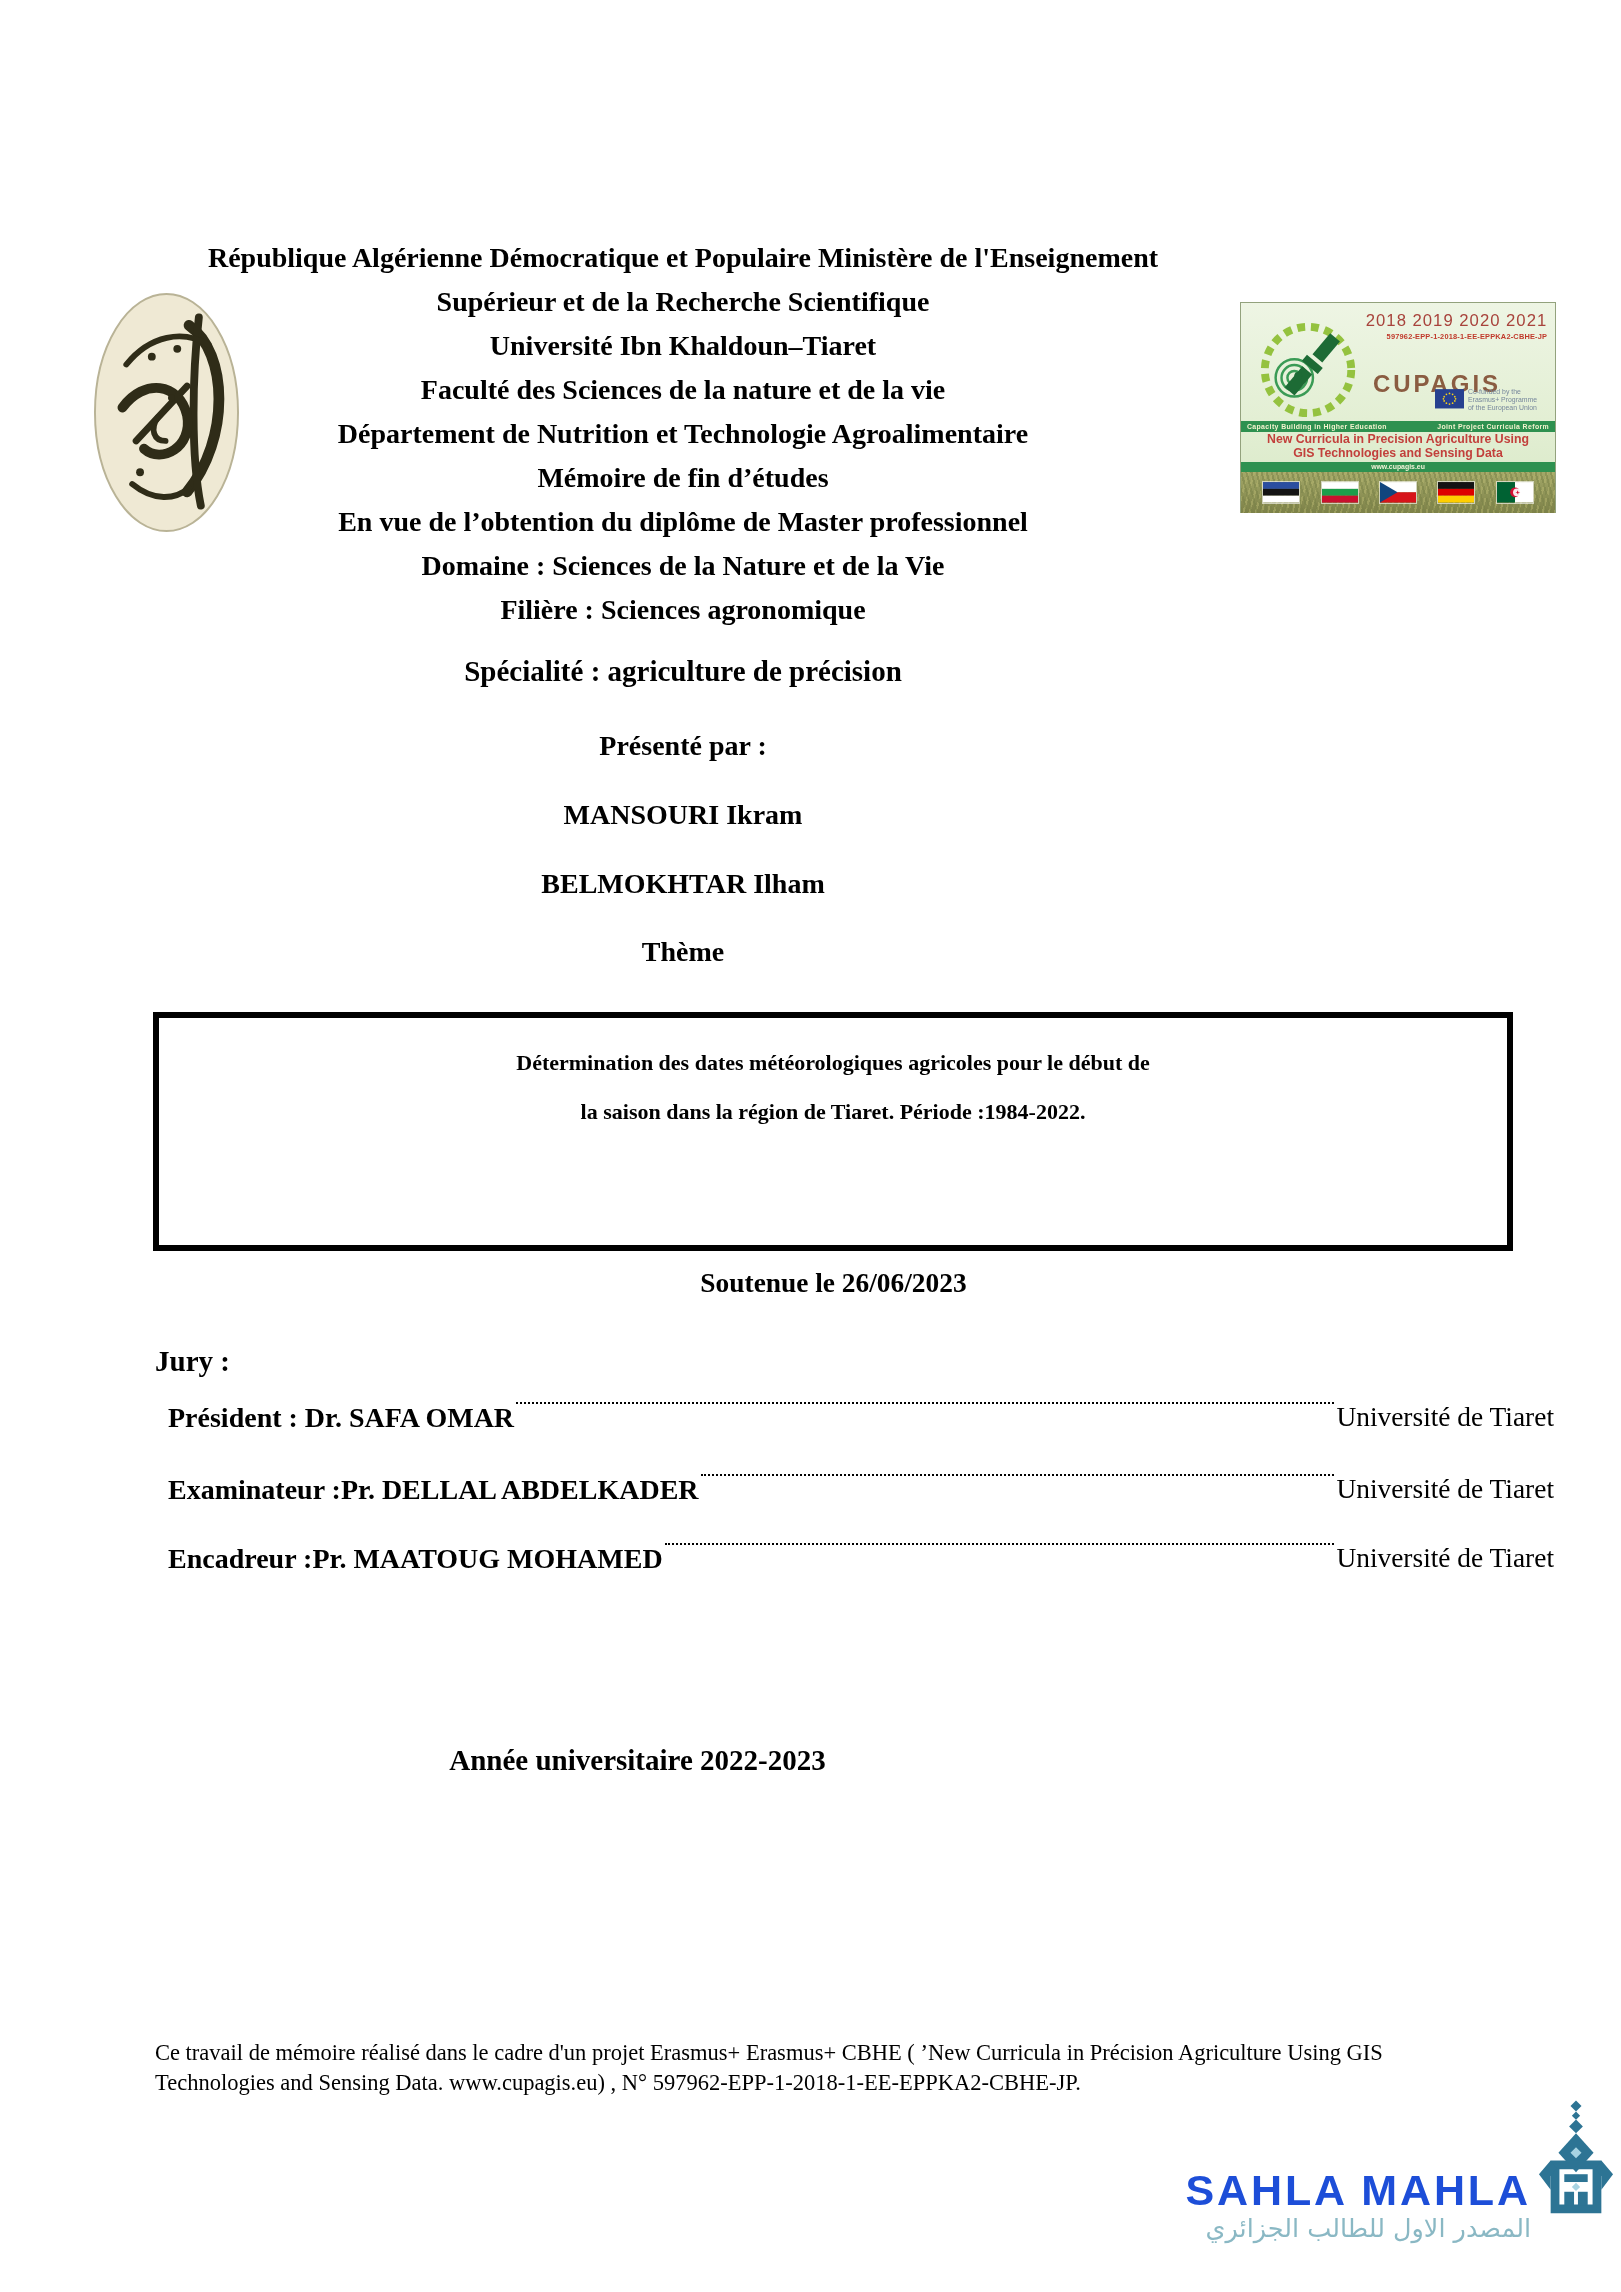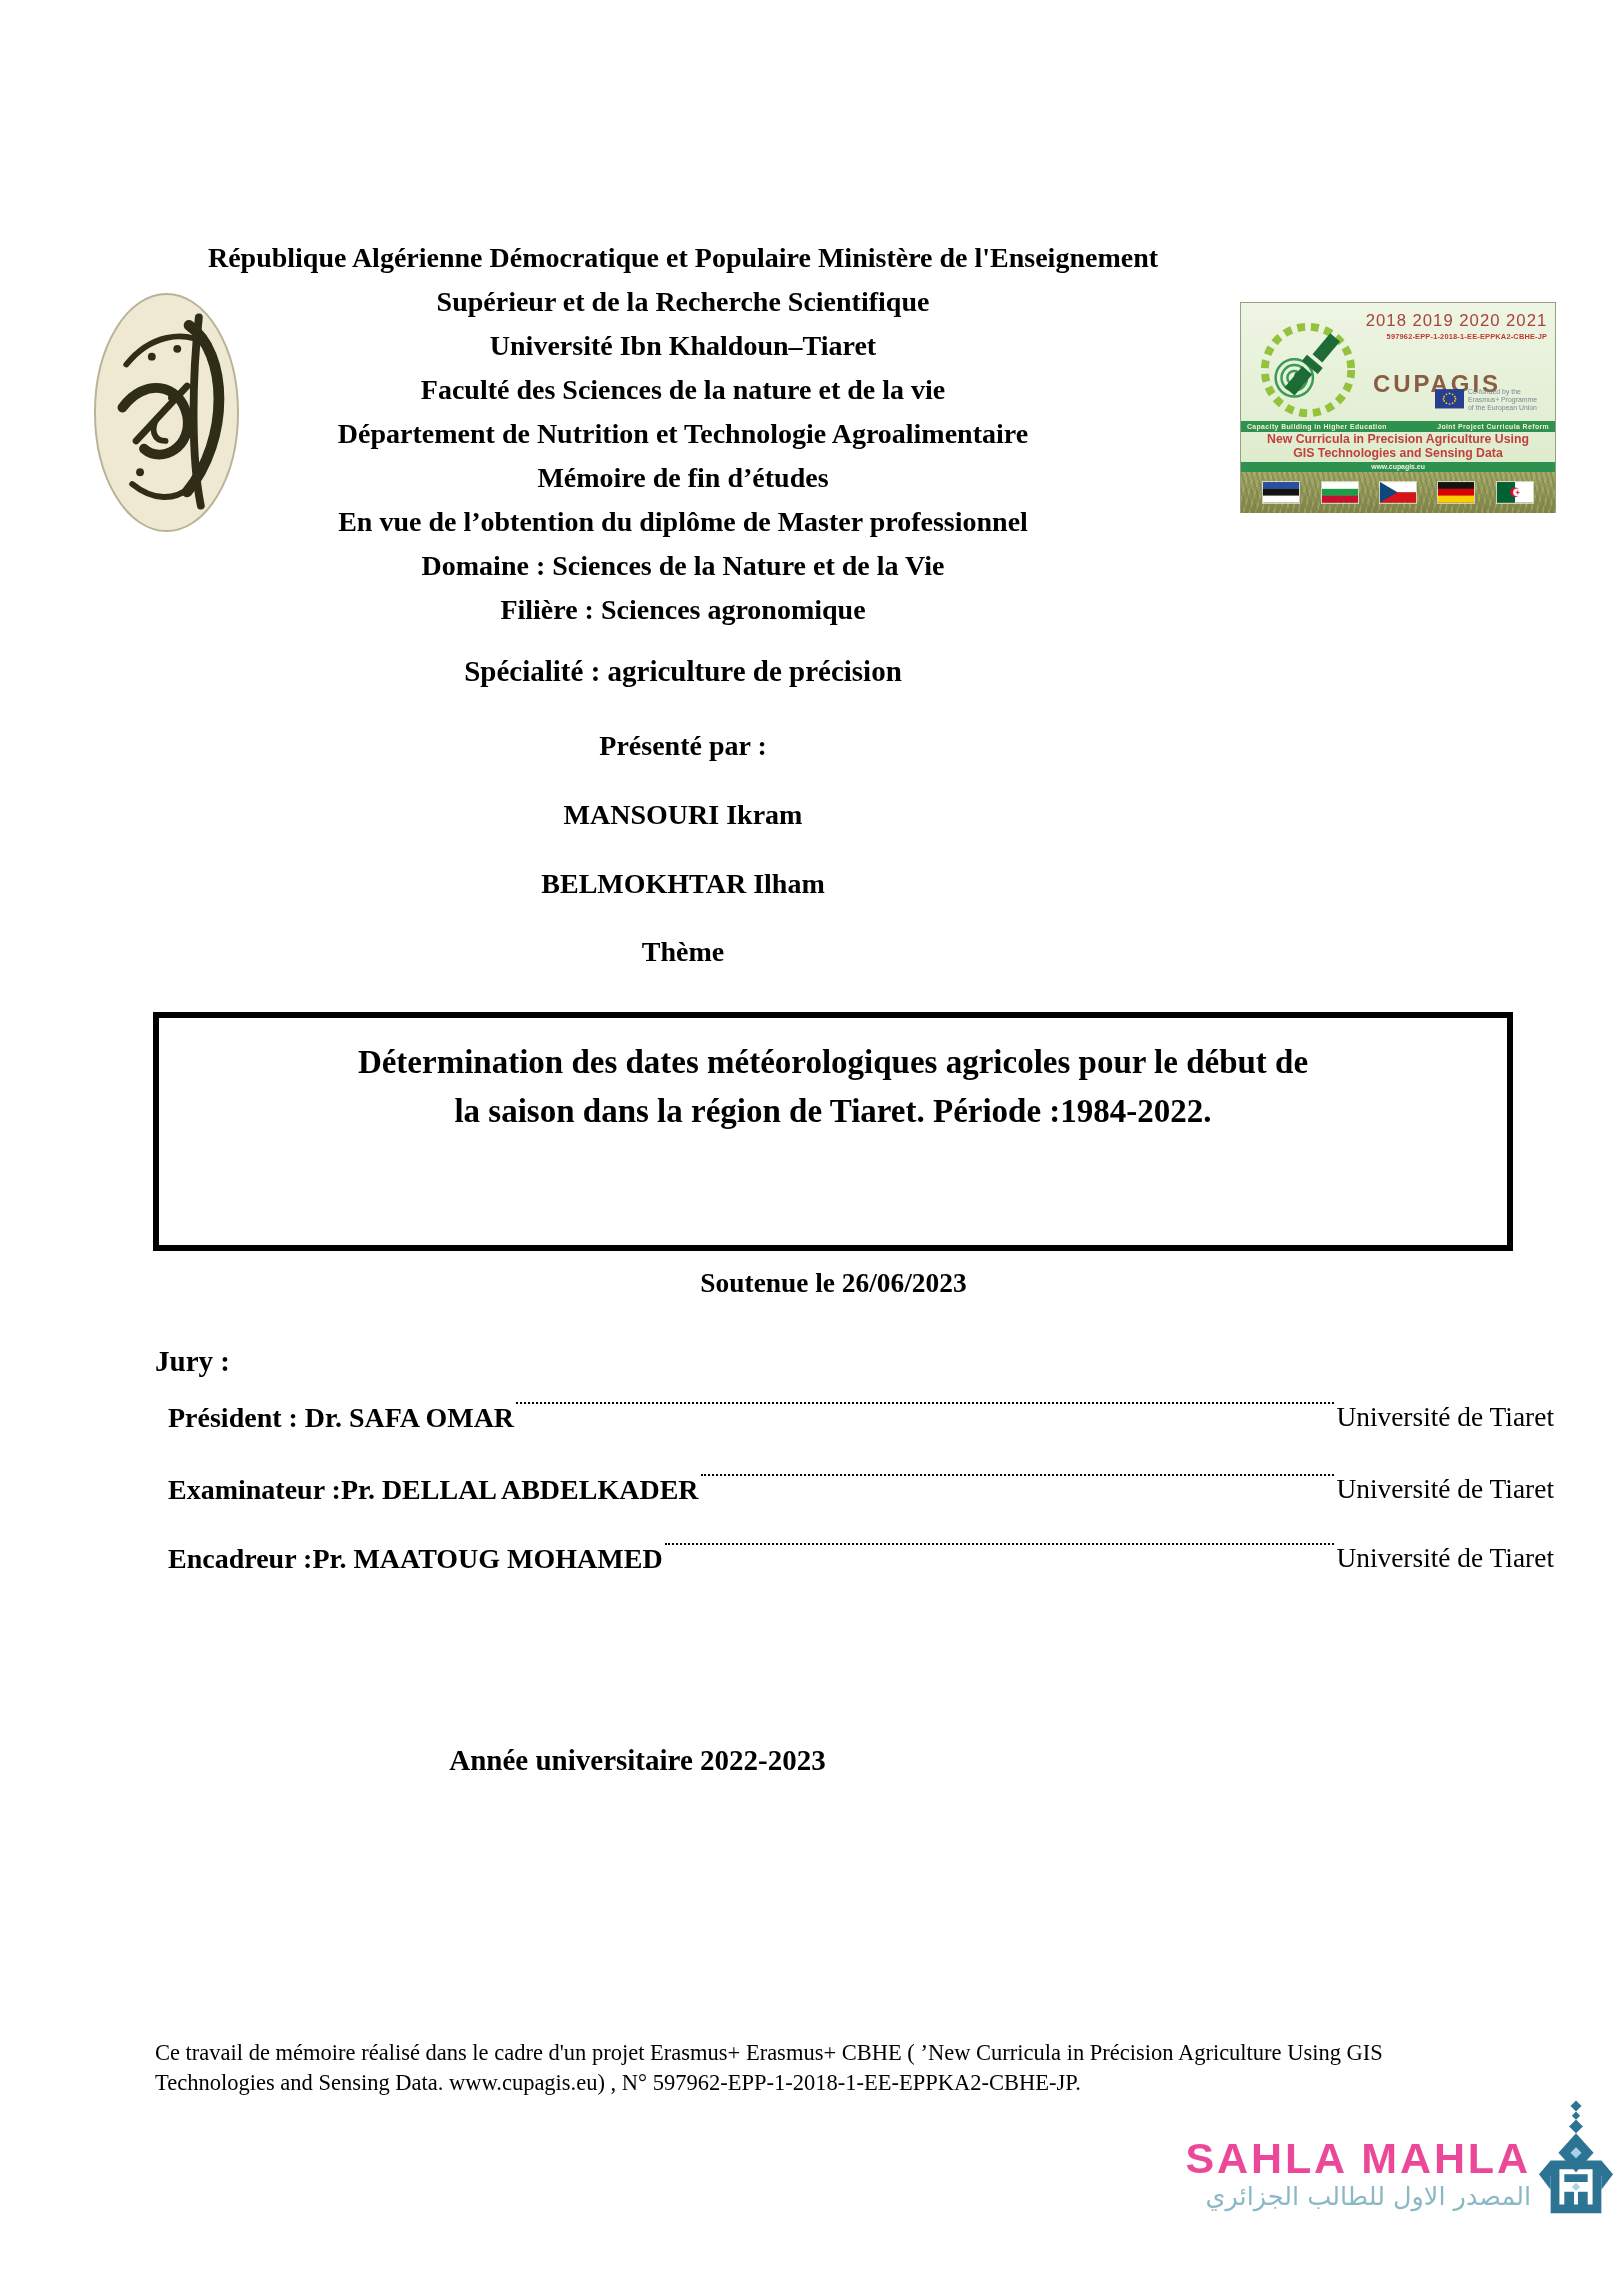--- a/index.html
+++ b/index.html
@@ -17,21 +17,21 @@
   .speciality{left:127px;top:655px;width:1112px;text-align:center;font-weight:bold;font-size:29px;}
   .presente{left:127px;top:730px;width:1112px;text-align:center;font-weight:bold;font-size:28px;}
   .author1{left:127px;top:799px;width:1112px;text-align:center;font-weight:bold;font-size:28px;}
   .author2{left:127px;top:868px;width:1112px;text-align:center;font-weight:bold;font-size:28px;}
   .theme{left:127px;top:936px;width:1112px;text-align:center;font-weight:bold;font-size:28px;}
   
   .seal{left:93px;top:292px;width:147px;height:242px;}
   
   .titlebox{
     left:153px;top:1012px;width:1348px;height:207px;border:6.9px solid #000;
-    padding-top:19.6px;text-align:center;font-weight:bold;font-size:33px;line-height:49px;
+    padding-top:19.6px;text-align:center;font-weight:bold;font-size:22px;line-height:49px;
   }
   .soutenue{left:153px;top:1268px;width:1361px;text-align:center;font-weight:bold;font-size:27.4px;}
   
   .jurylabel{left:155px;top:1345px;font-weight:bold;font-size:29px;}
   .juryrow{left:168px;width:1386px;display:flex;align-items:flex-start;font-size:28px;}
   .jr0{top:1402px;} .jr1{top:1474px;} .jr2{top:1543px;}
   .jname{font-weight:bold;white-space:nowrap;}
   .leader{flex:1;border-bottom:2.9px dotted #000;margin:0 2px 6.9px 2px;height:0;}
   .jaffil{font-weight:normal;white-space:nowrap;font-size:27.4px;}
   .annee{left:167px;top:1744px;width:941px;text-align:center;font-weight:bold;font-size:29px;}
@@ -59,21 +59,21 @@
   .cu-grass{left:0;top:169px;width:100%;height:41px;
     background:
       repeating-linear-gradient(75deg, rgba(122,130,72,.55) 0 2px, rgba(0,0,0,0) 2px 4.9px),
       repeating-linear-gradient(105deg, rgba(180,180,110,.5) 0 2px, rgba(0,0,0,0) 2px 5.9px),
       linear-gradient(180deg,#a3a868,#7d8148);
     display:flex;justify-content:space-evenly;align-items:center;}
   .flag{width:36px;height:20.6px;box-shadow:0 0 0 1px rgba(255,255,255,.6);}
   
   .sahla{left:1161px;top:2137px;width:370px;text-align:right;}
   .sahla-name{font-family:"Liberation Sans", sans-serif;font-weight:bold;font-size:43px;
-    color:#ec4899;letter-spacing:2.9px;line-height:43px;}
+    color:#1d4ed8;letter-spacing:2.9px;line-height:43px;margin-top:32px;}
   .sahla-ar{font-family:"DejaVu Sans", sans-serif;font-size:25.5px;color:#8ab8c4;
     direction:rtl;line-height:33px;}
   .sahla-icon{left:1537px;top:2100px;width:78px;height:127px;}
 </style>
 </head>
 <body>
 
 <div class="abs seal">
   <svg width="147" height="242" viewBox="0 0 150 247">
     <ellipse cx="75" cy="123" rx="73" ry="121" fill="#efe9d4"></ellipse>

